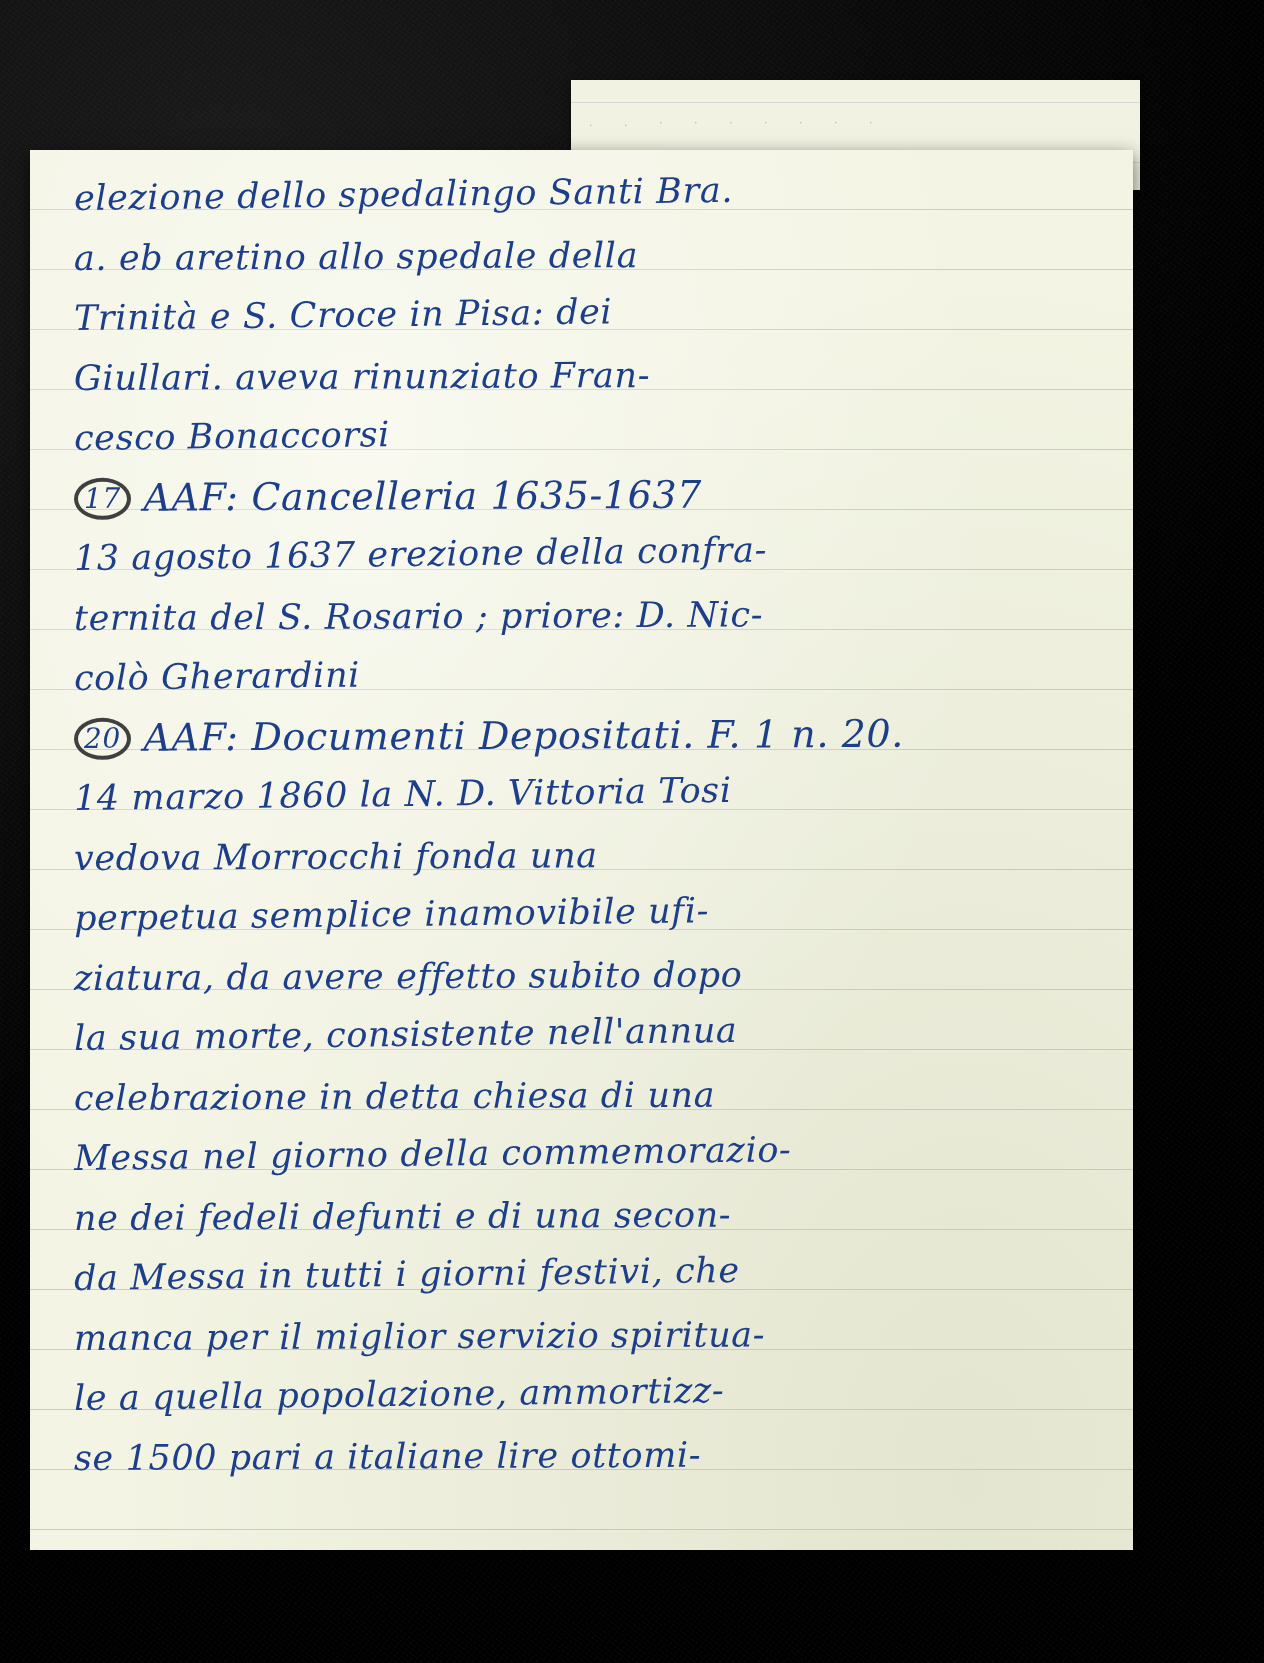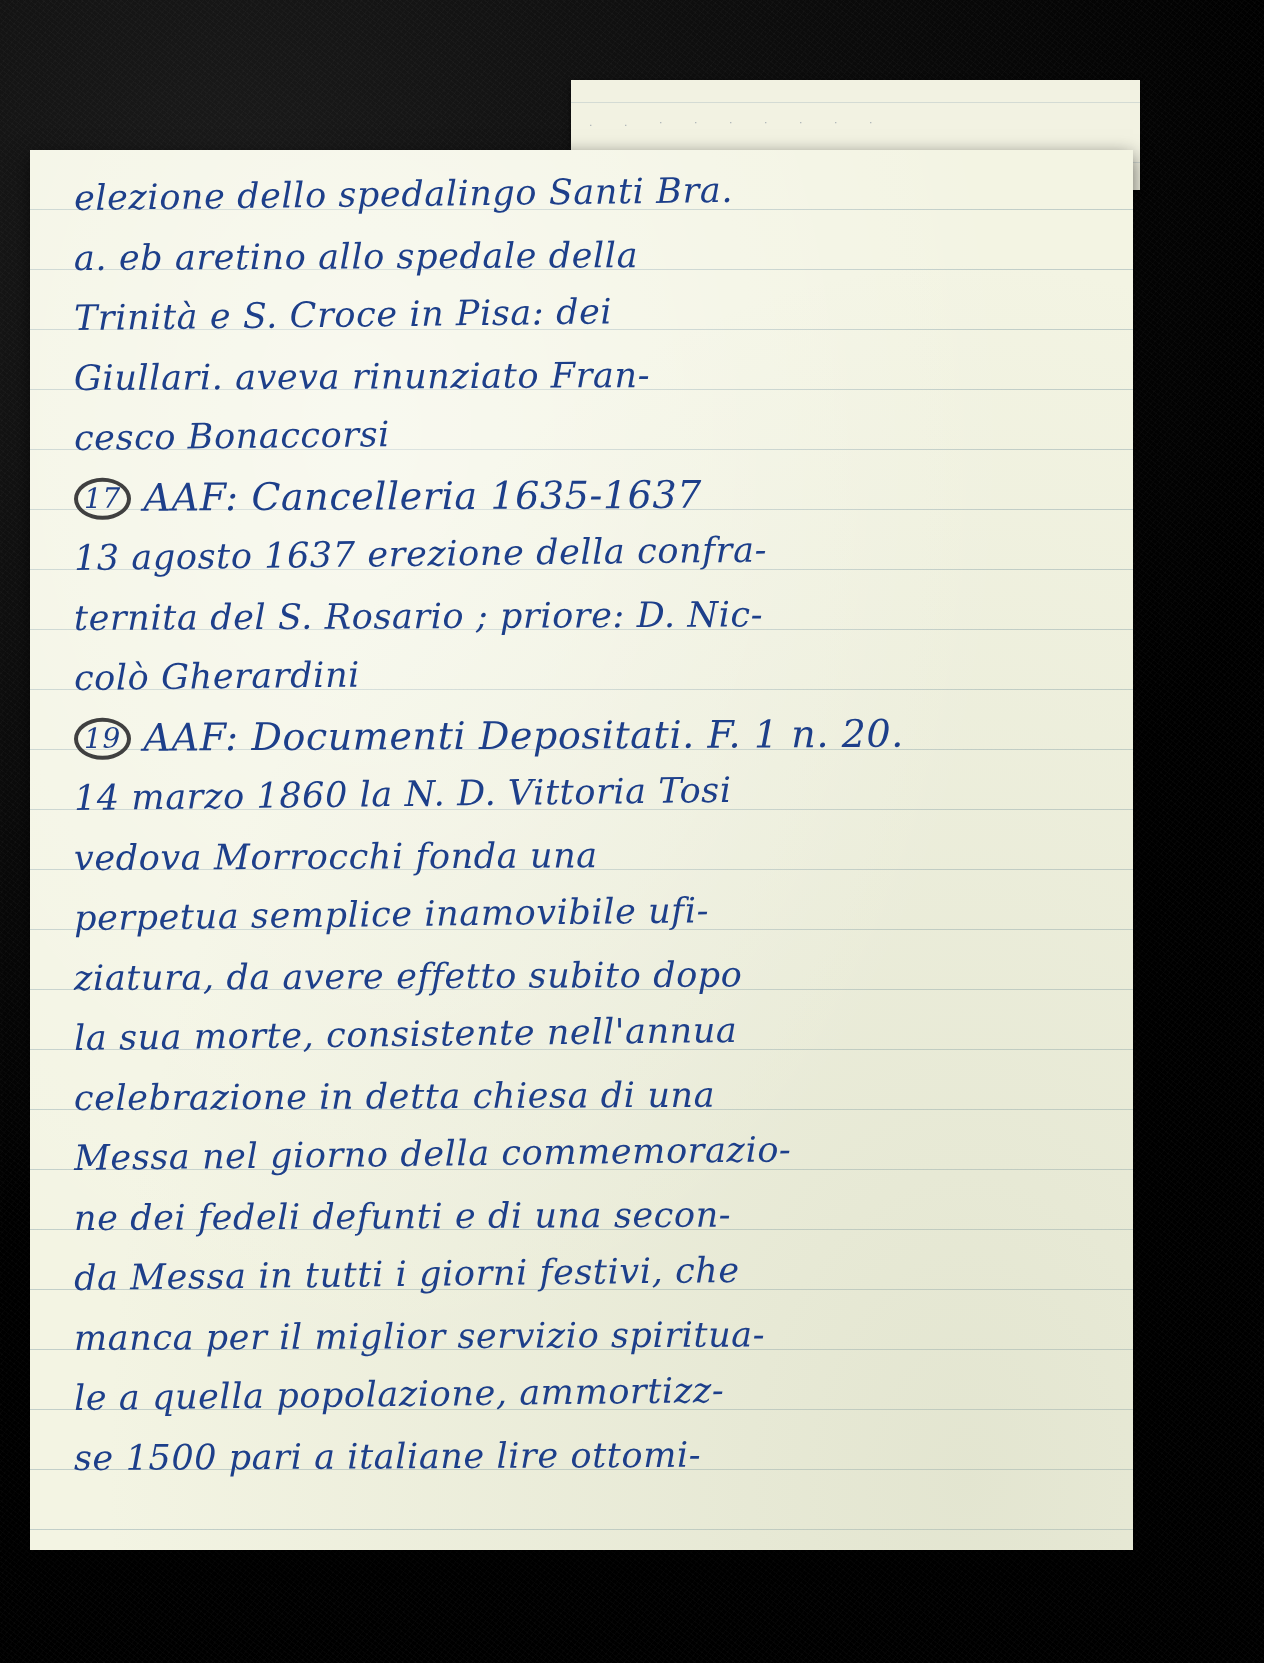--- a/index.html
+++ b/index.html
@@ -160,21 +160,21 @@
       <div class="ln big">
         <span class="circnum">17</span>
         <span>AAF: Cancelleria 1635-1637</span>
       </div>
 
       <div class="ln">13 agosto 1637 erezione della confra-</div>
       <div class="ln">ternita del S. Rosario ; priore: D. Nic-</div>
       <div class="ln">colò Gherardini</div>
 
       <div class="ln big">
-        <span class="circnum">19</span>
+        <span class="circnum">20</span>
         <span>AAF: Documenti Depositati. F. 1 n. 20.</span>
       </div>
 
       <div class="ln">14 marzo 1860 la N. D. Vittoria Tosi</div>
       <div class="ln">vedova Morrocchi fonda una</div>
       <div class="ln">perpetua semplice inamovibile ufi-</div>
       <div class="ln">ziatura, da avere effetto subito dopo</div>
       <div class="ln">la sua morte, consistente nell'annua</div>
       <div class="ln">celebrazione in detta chiesa di una</div>
       <div class="ln">Messa nel giorno della commemorazio-</div>

